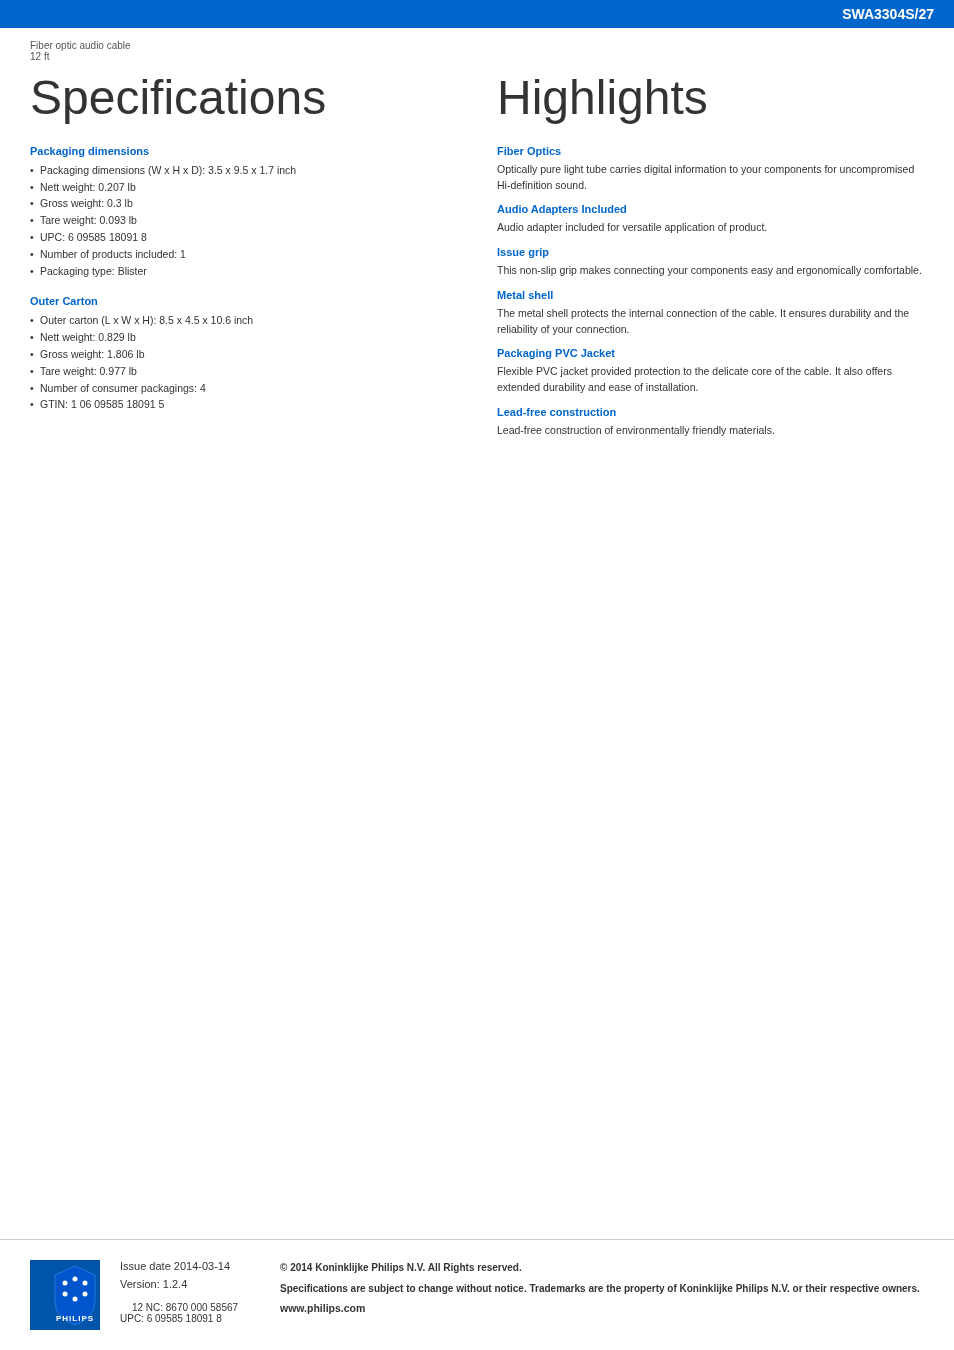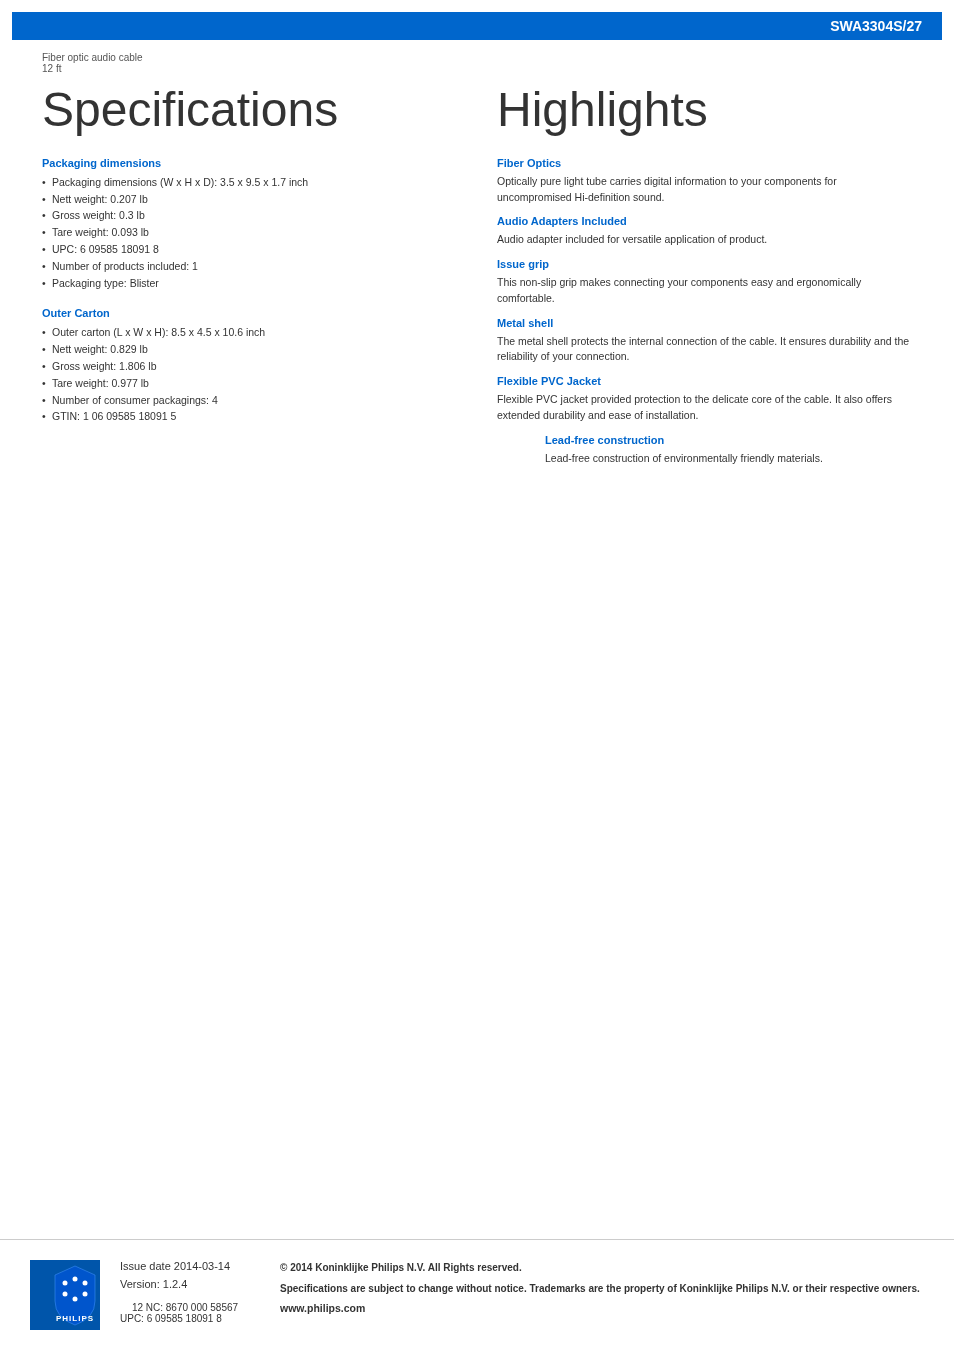--- a/index.html
+++ b/index.html
@@ -9,21 +9,21 @@
       color: #333;
       background: #fff;
       width: 954px;
       min-height: 1350px;
       position: relative;
     }
 
     .page-wrapper {
       width: 954px;
       min-height: 1350px;
-      padding: 12px;
+      padding: 0;
       position: relative;
     }
 
     
     .header-bar {
       background: #0066cc;
       color: #fff;
       font-size: 14px;
       font-weight: bold;
       text-align: right;
@@ -236,24 +236,24 @@
         </div>
         <div style="margin-bottom: 10px;">
           <div class="section-heading" style="margin-top: 0px;">Issue grip</div>
           <div class="highlight-text">This non-slip grip makes connecting your components easy and ergonomically comfortable.</div>
         </div>
         <div style="margin-bottom: 10px;">
           <div class="section-heading" style="margin-top: 0px;">Metal shell</div>
           <div class="highlight-text">The metal shell protects the internal connection of the cable. It ensures durability and the reliability of your connection.</div>
         </div>
         <div style="margin-bottom: 10px;">
-          <div class="section-heading" style="margin-top: 0px;">Flexible PVC Jacket</div>
+          <div class="section-heading" style="margin-top: 0px;">Packaging PVC Jacket</div>
           <div class="highlight-text">Flexible PVC jacket provided protection to the delicate core of the cable. It also offers extended durability and ease of installation.</div>
         </div>
-        <div style="margin-bottom: 10px; margin-left: 48px;">
+        <div style="margin-bottom: 10px;">
           <div class="section-heading" style="margin-top: 0px;">Lead-free construction</div>
           <div class="highlight-text">Lead-free construction of environmentally friendly materials.</div>
         </div>
       </div>
   </div>
 
   <div class="footer">
     <div class="footer-logo">
       <div class="footer-logo-inner">
 

